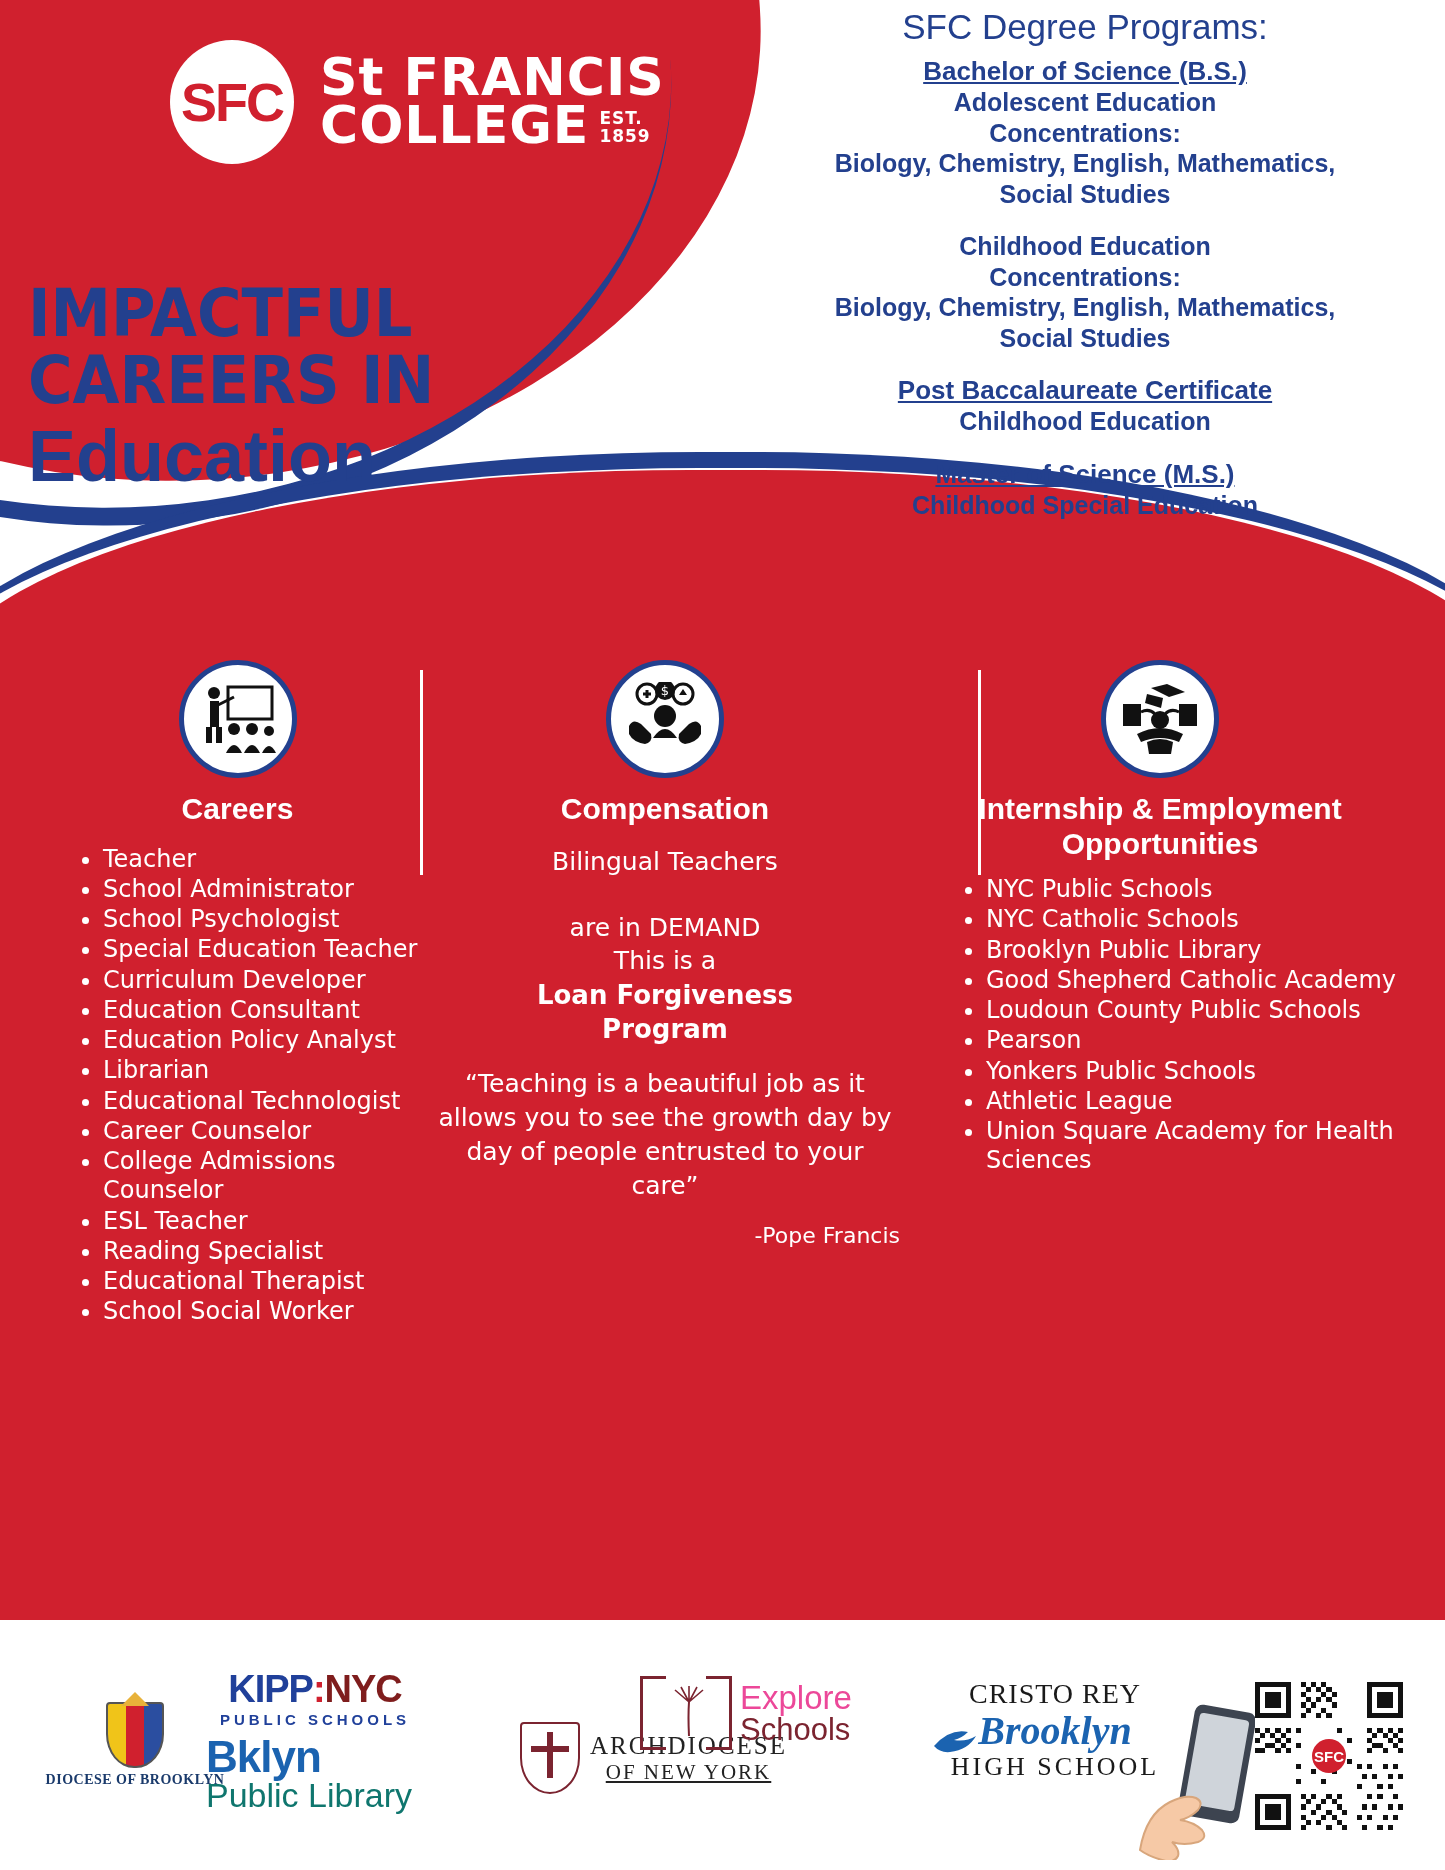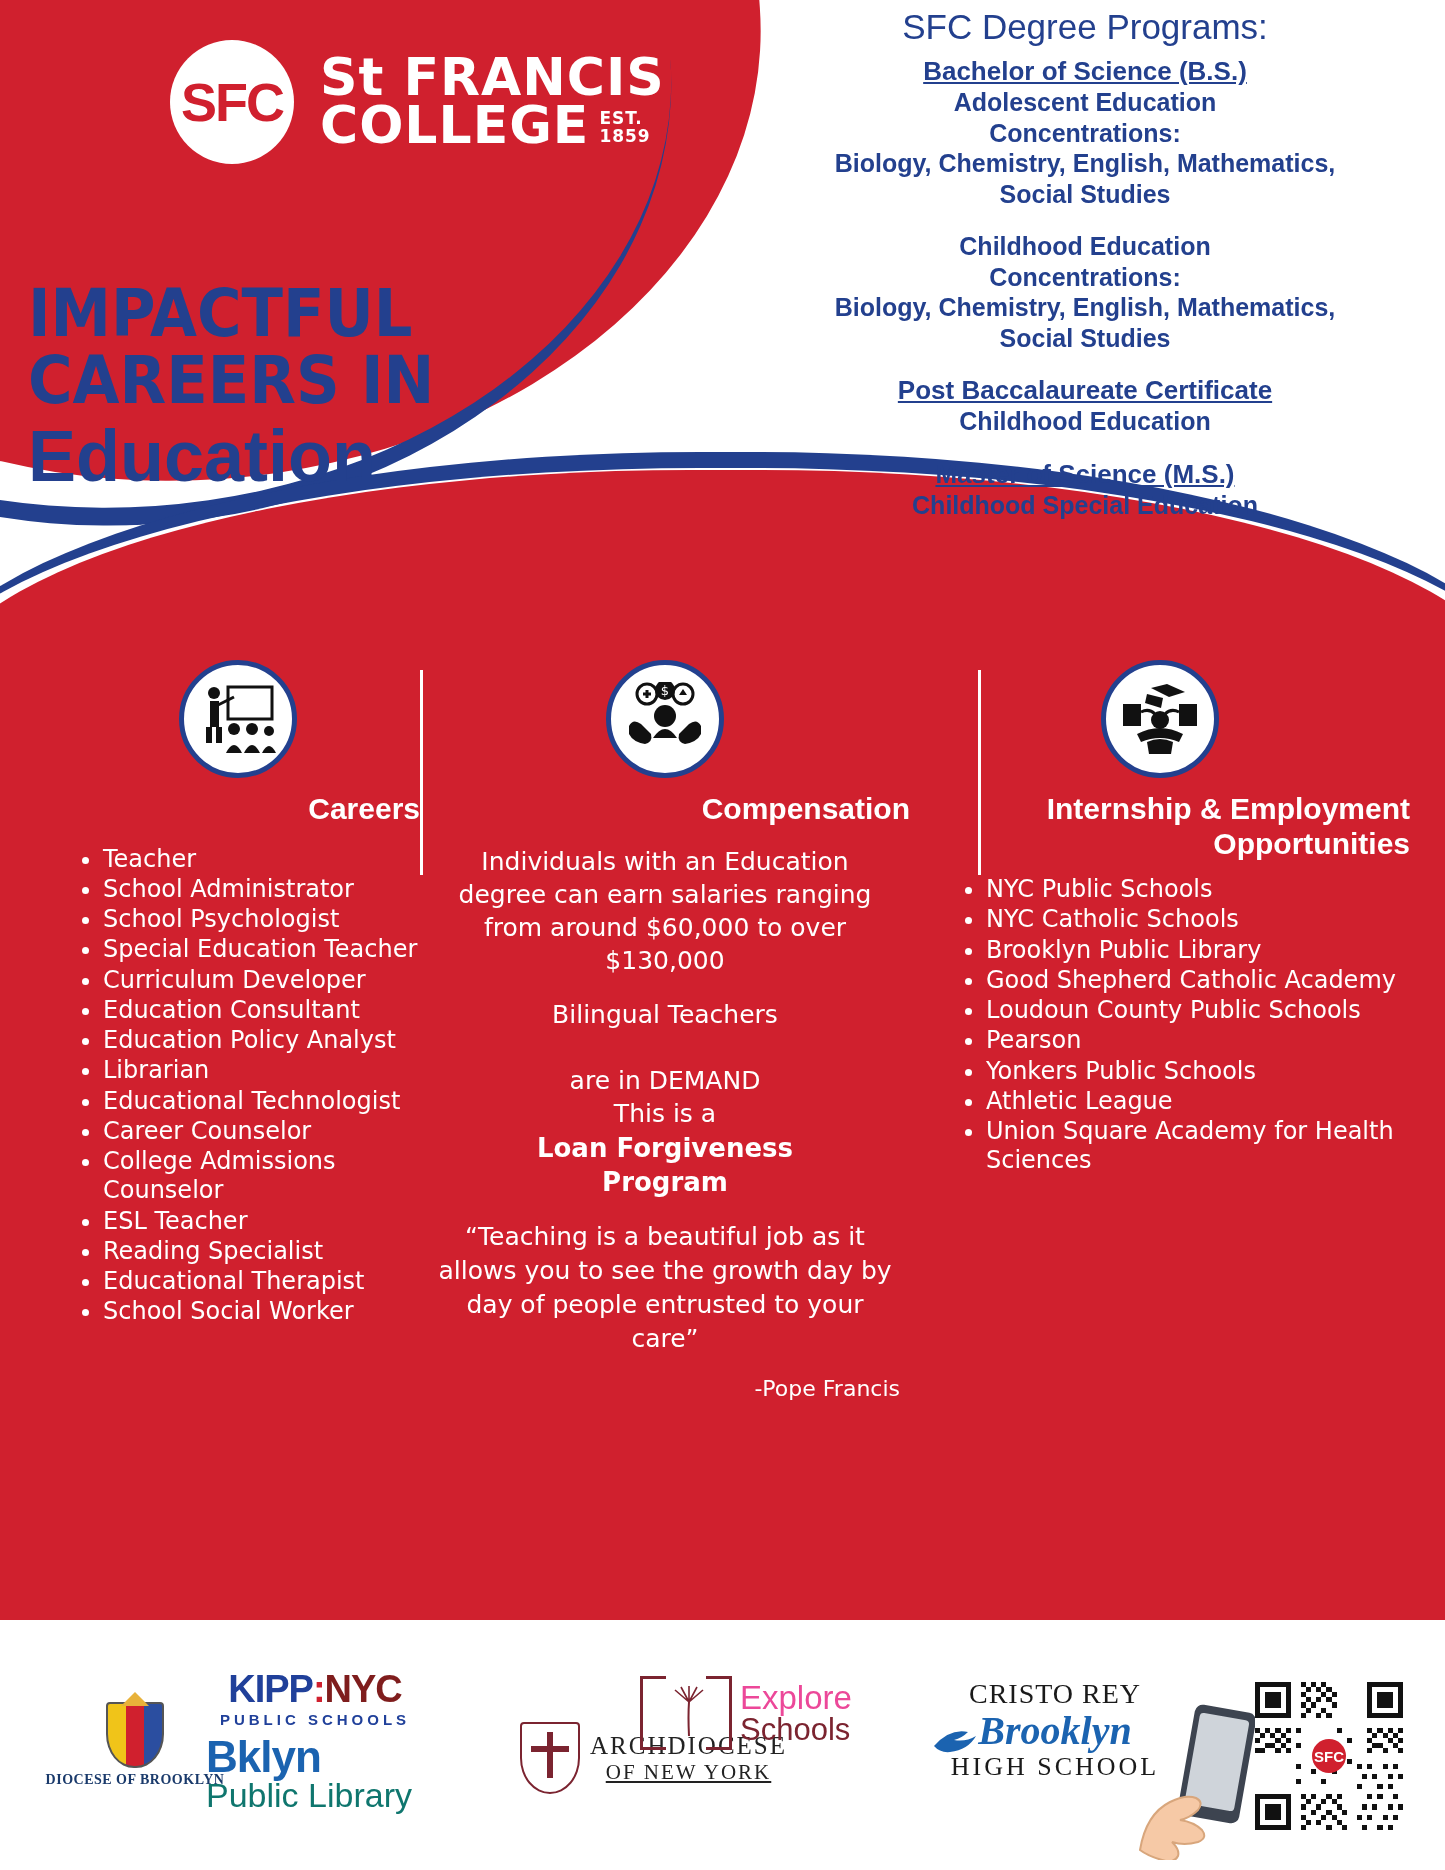--- a/index.html
+++ b/index.html
@@ -210,21 +210,21 @@
     background: #ffffff;
     border: 5px solid #23408e;
     display: flex;
     align-items: center;
     justify-content: center;
     margin: 0 auto;
   }
   .icon-circle svg { display: block; }
 
   .col-title {
-    text-align: right;
+    text-align: center;
     font-size: 30px;
     font-weight: bold;
     margin-top: 14px;
     line-height: 1.15;
   }
 
   ul.bullets {
     margin-top: 18px;
     padding-left: 48px;
     font-size: 24px;
@@ -495,21 +495,20 @@
           <circle cx="60" cy="12" r="10" fill="none" stroke="#111" stroke-width="3"></circle>
           <path d="M60 7 l4 6 h-8 z" fill="#111"></path>
           <circle cx="42" cy="34" r="11" fill="#111"></circle>
           <path d="M30 56 q12 -18 24 0 z" fill="#111"></path>
           <path d="M6 44 q4 -8 12 -2 l10 10 q2 8 -6 10 q-12 -2 -16 -10 z" fill="#111"></path>
           <path d="M78 44 q-4 -8 -12 -2 l-10 10 q-2 8 6 10 q12 -2 16 -10 z" fill="#111"></path>
         </svg>
       </div>
       <div class="col-title">Compensation</div>
       <div class="comp-body">
-        <p>Individuals with an Education degree can earn salaries ranging from around $60,000 to over $130,000</p>
         <p>
           <span>Bilingual Teachers</span><br><br>
           <span>are in DEMAND</span><br>
           <span>This is a</span><br>
           <span class="comp-bold">Loan Forgiveness</span><br>
           <span class="comp-bold">Program</span>
         </p>
         <p class="quote">“Teaching is a beautiful job as it allows you to see the growth day by day of people entrusted to your care”</p>
       </div>
       <div class="attrib">-Pope Francis</div>

